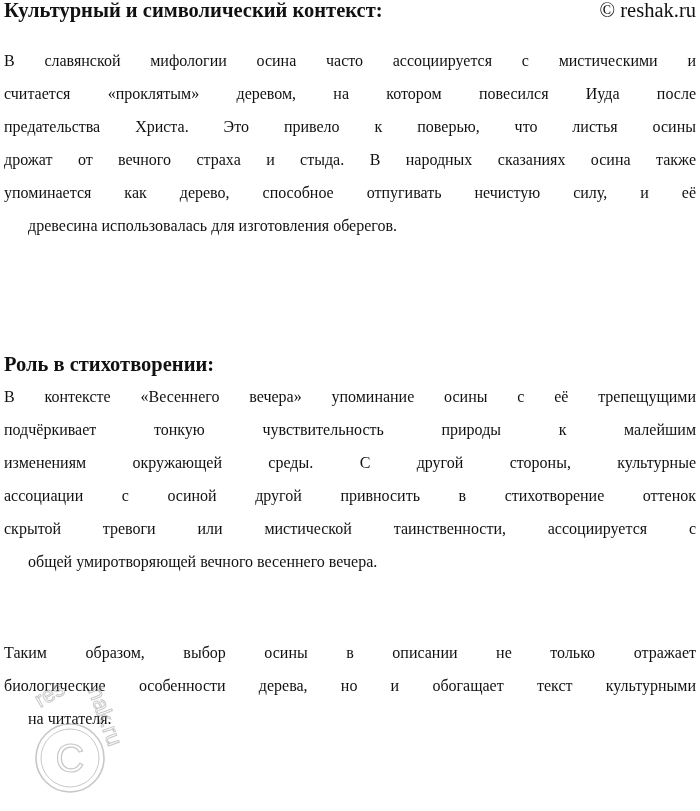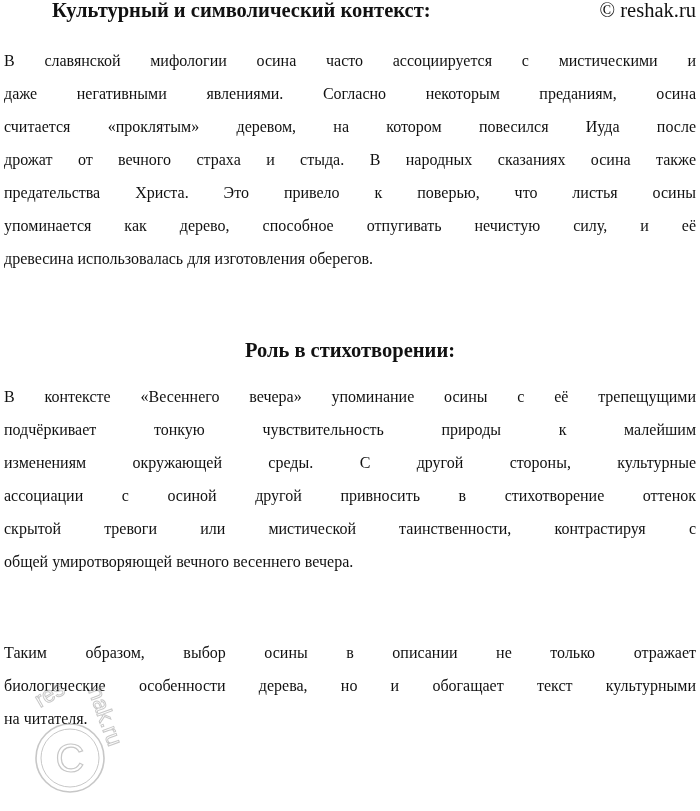--- a/index.html
+++ b/index.html
@@ -17,21 +17,20 @@
     }
     .page {
       position: absolute;
       left: 4px;
       top: 0;
       width: 692px;
     }
     .header-row {
       position: relative;
       height: 30px;
-      margin-left: 48px;
     }
     .heading {
       font-weight: bold;
       font-size: 20.5px;
       line-height: 28px;
       margin: 0;
       position: absolute;
       top: -4px;
       left: 0;
       white-space: nowrap;
@@ -53,20 +52,21 @@
     }
     .para .line {
       display: block;
       text-align: justify;
       text-align-last: justify;
       white-space: nowrap;
       overflow: hidden;
     }
     .para .line.last {
       text-align-last: left;
+      margin-left: 24px;
     }
     .section {
       position: absolute;
       left: 0;
       width: 692px;
     }
     .sub-heading {
       font-weight: bold;
       font-size: 20.5px;
       line-height: 28px;
@@ -89,40 +89,39 @@
 <div class="page">
 
   <div class="header-row">
     <h2 class="heading">Культурный и символический контекст:</h2>
     <span class="copyright">© reshak.ru</span>
   </div>
 
   <div class="section" style="top:44px;">
     <p class="para">
       <span class="line">В славянской мифологии осина часто ассоциируется с мистическими и</span>
-      <span class="line">даже негативными явлениями. Согласно некоторым преданиям, осина</span>
       <span class="line">считается «проклятым» деревом, на котором повесился Иуда после</span>
+      <span class="line">предательства Христа. Это привело к поверью, что листья осины</span>
       <span class="line">дрожат от вечного страха и стыда. В народных сказаниях осина также</span>
-      <span class="line">предательства Христа. Это привело к поверью, что листья осины</span>
       <span class="line">упоминается как дерево, способное отпугивать нечистую силу, и её</span>
       <span class="line last">древесина использовалась для изготовления оберегов.</span>
     </p>
   </div>
 
-  <div class="section" style="top:336px;text-align:center;">
+  <div class="section" style="top:350px;">
     <h3 class="sub-heading">Роль в стихотворении:</h3>
   </div>
 
   <div class="section" style="top:380px;">
     <p class="para">
       <span class="line">В контексте «Весеннего вечера» упоминание осины с её трепещущими</span>
       <span class="line">подчёркивает тонкую чувствительность природы к малейшим</span>
       <span class="line">изменениям окружающей среды. С другой стороны, культурные</span>
       <span class="line">ассоциации с осиной другой привносить в стихотворение оттенок</span>
-      <span class="line">скрытой тревоги или мистической таинственности, контрастируя с</span>
+      <span class="line">скрытой тревоги или мистической таинственности, ассоциируется с</span>
       <span class="line last">общей умиротворяющей вечного весеннего вечера.</span>
     </p>
   </div>
 
   <div class="section" style="top:636px;">
     <p class="para">
       <span class="line">Таким образом, выбор осины в описании не только отражает</span>
       <span class="line">биологические особенности дерева, но и обогащает текст культурными</span>
       <span class="line last">на читателя.</span>
     </p>

